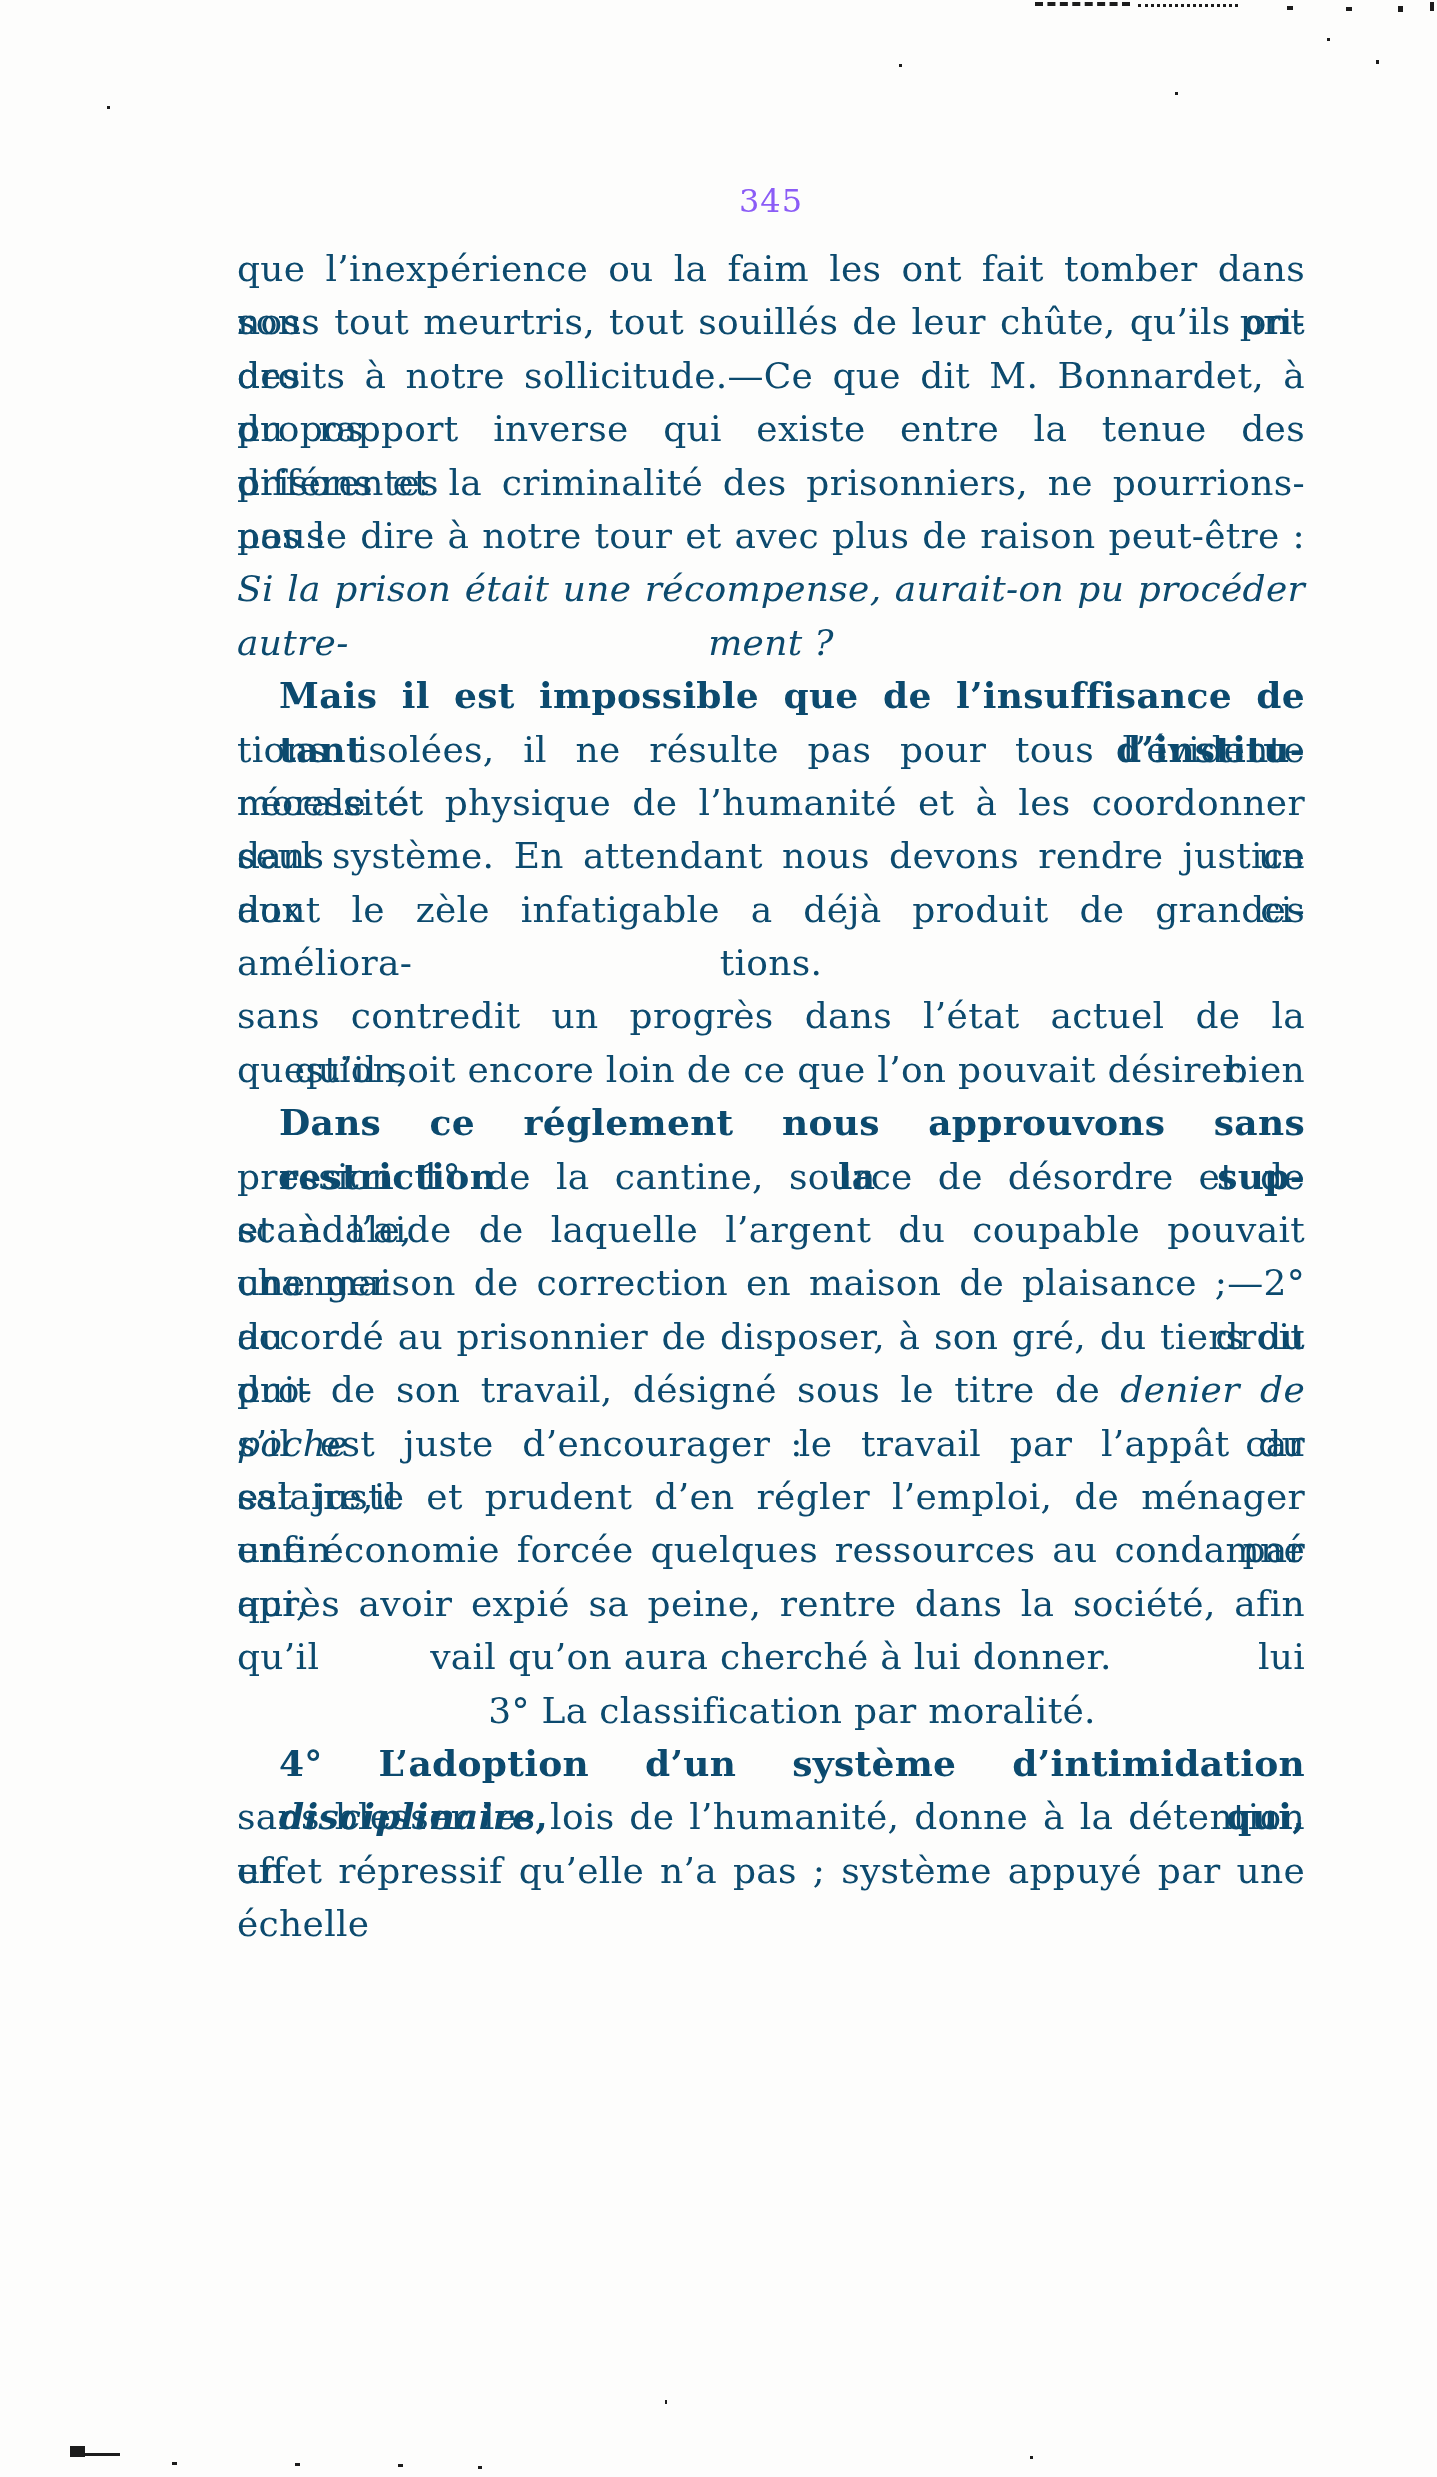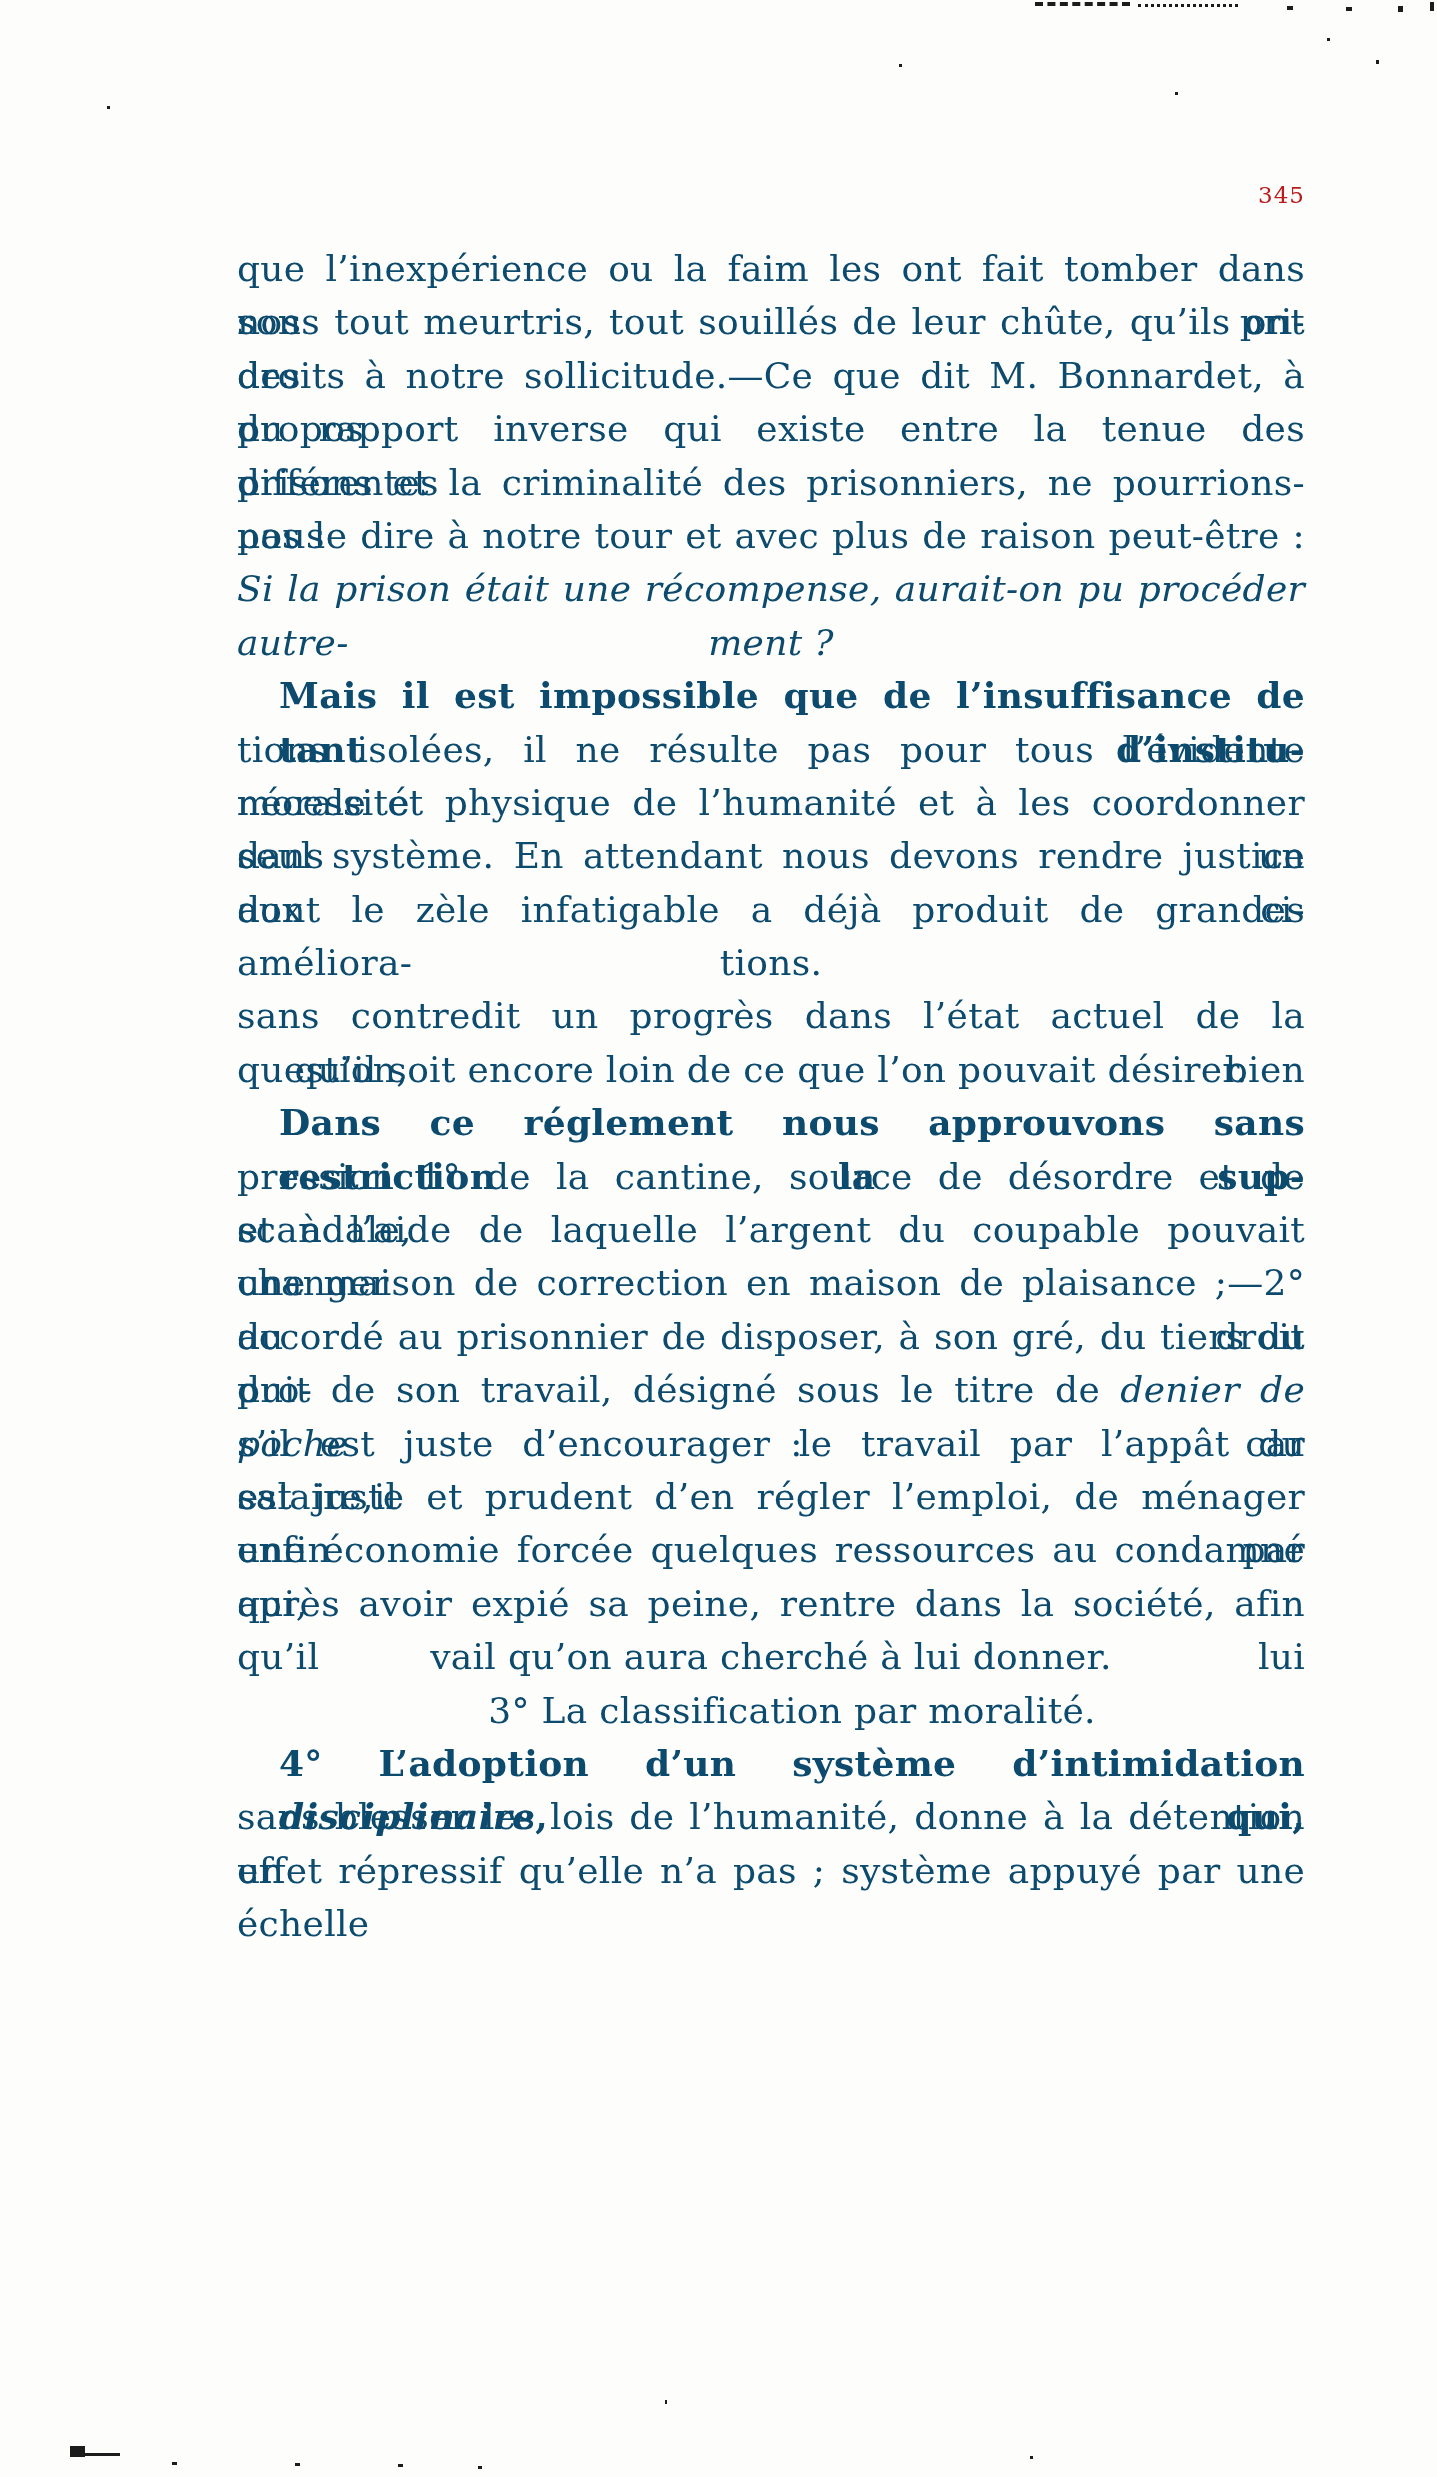--- a/index.html
+++ b/index.html
@@ -14,24 +14,24 @@
     background: #fdfdfc;
     overflow: hidden;
     font-family: "DejaVu Serif", "Liberation Serif", serif;
     color: #111;
   }
   .page-number {
     position: absolute;
     top: 182px;
     left: 237px;
     width: 1068px;
-    text-align: right;
-    font-size: 23px;
+    text-align: center;
+    font-size: 32px;
     letter-spacing: 1px;
-    color: #b91c1c;
+    color: #8b5cf6;
   }
   .text-block {
     position: absolute;
     left: 237px;
     top: 242px;
     width: 1068px;
     font-size: 36px;
     line-height: 53.4px;
     letter-spacing: 0.3px;
     color: #0c4a6e;

